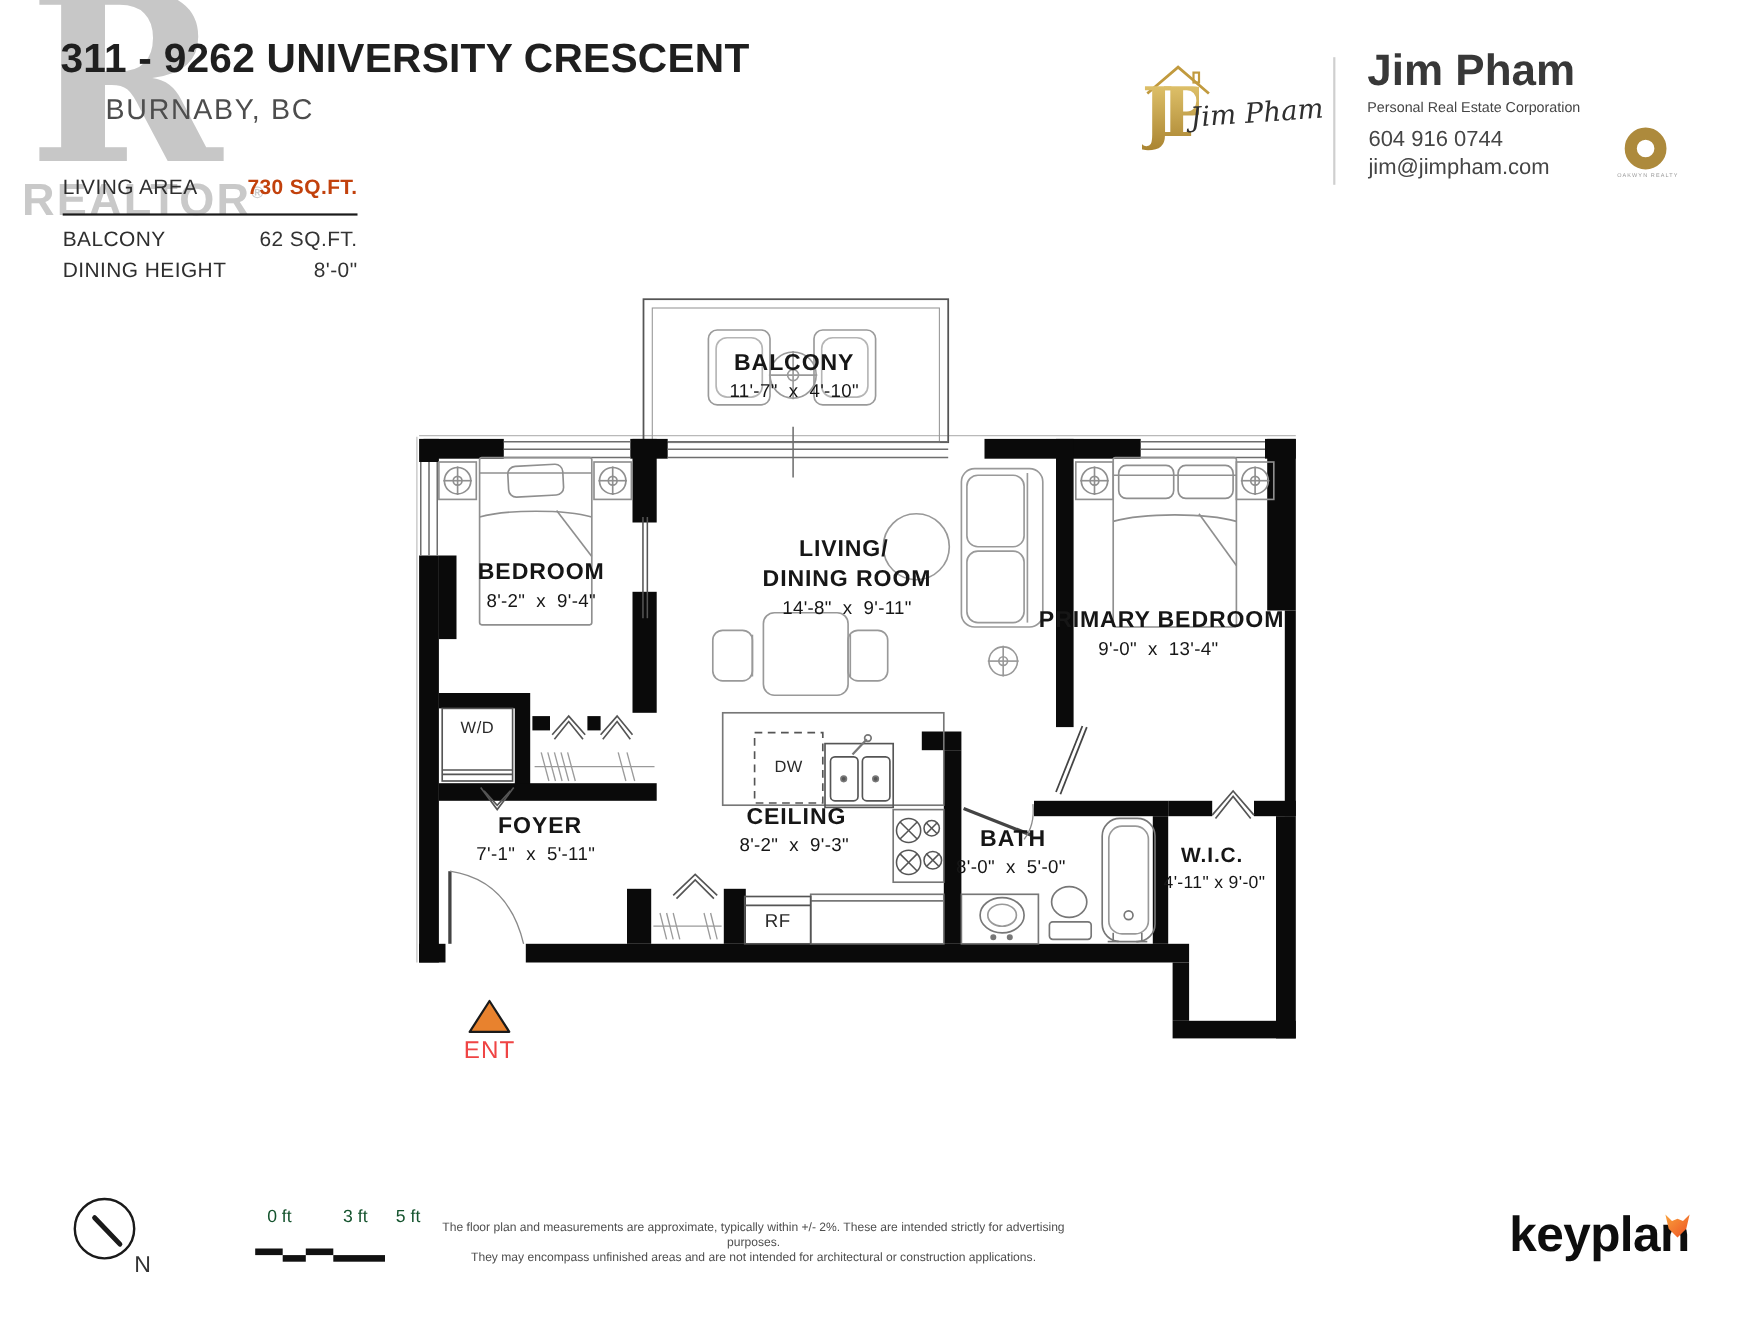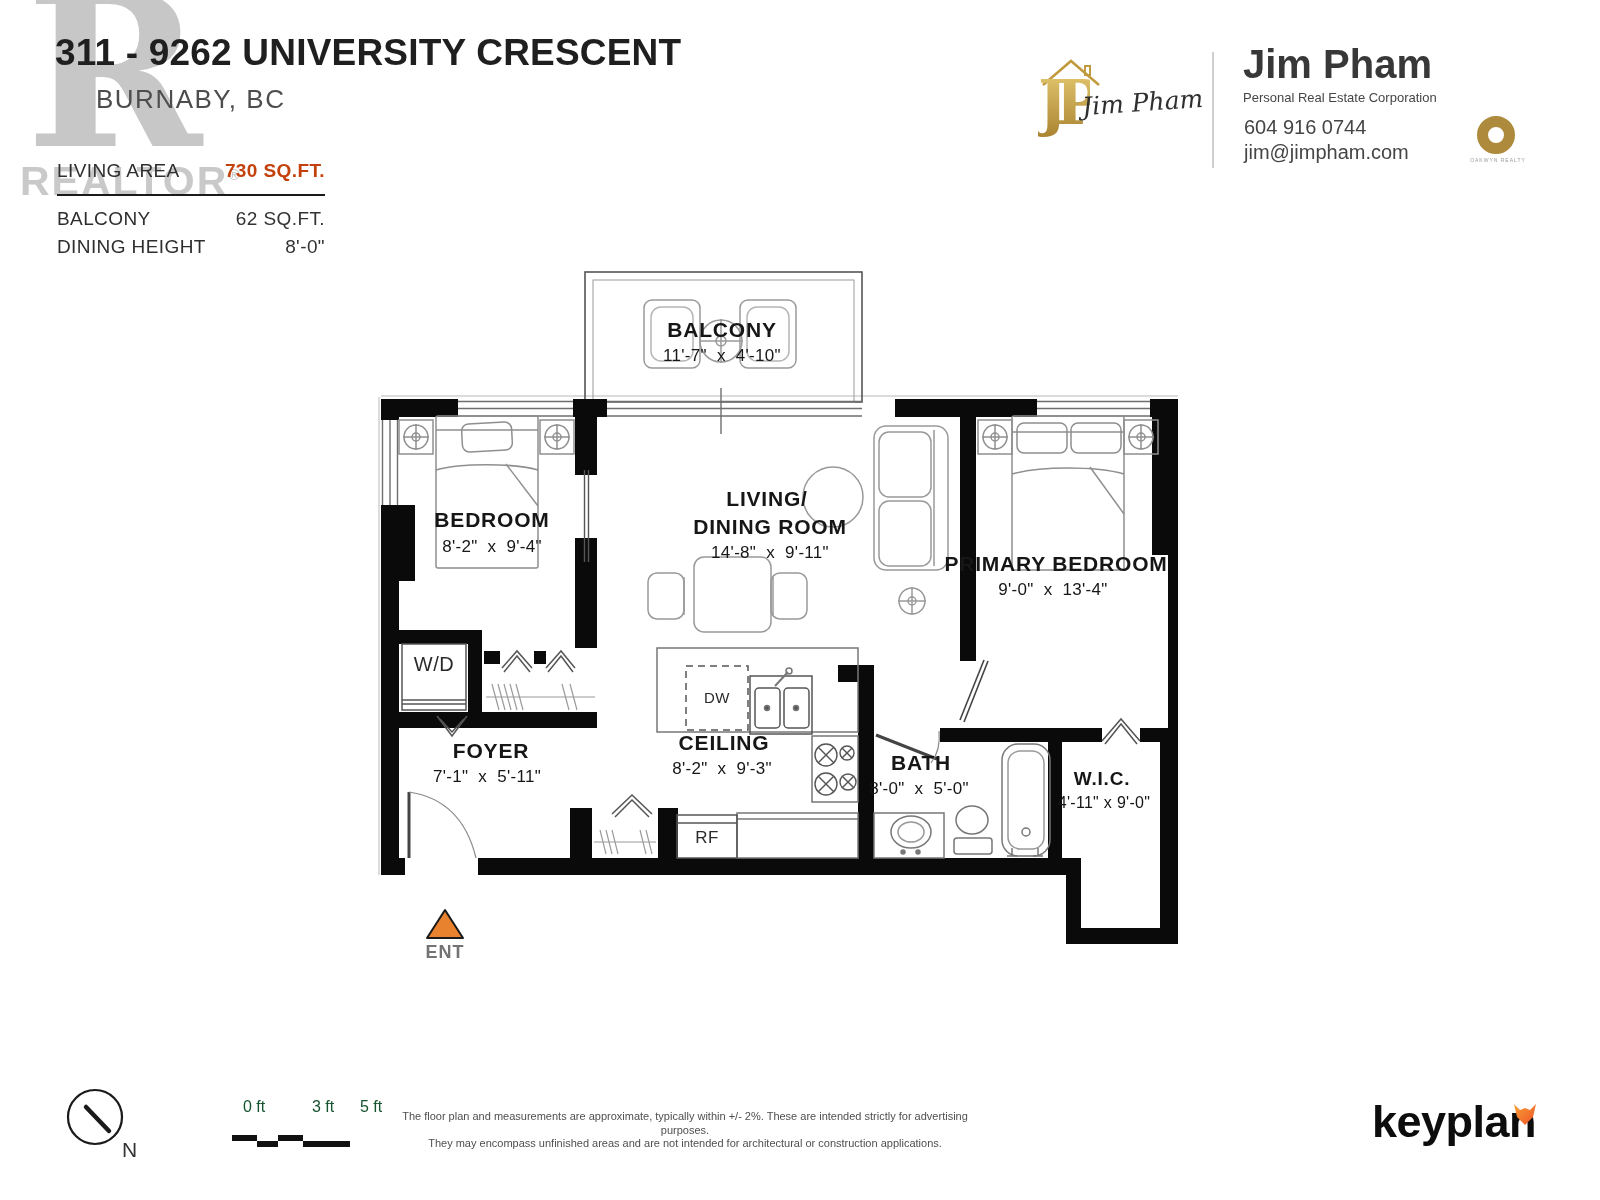--- a/index.html
+++ b/index.html
@@ -36,25 +36,25 @@
   .agent-phone{left:1244px;top:116px;font-size:20px;color:#454545;}
   .agent-email{left:1244px;top:141px;font-size:20px;color:#454545;}
   .gold-ring{left:1477px;top:116px;width:16px;height:16px;border:11px solid #ad8a3c;border-radius:50%;}
   .brokerage-mark{left:1458px;top:157px;width:80px;text-align:center;font-size:5px;
                   letter-spacing:1px;color:#9a9a9a;}
 
   
   .lbl{transform:translateX(-50%);text-align:center;color:#161616;white-space:pre;z-index:4;}
   .room-name{font-size:21px;font-weight:600;letter-spacing:0.8px;}
   .room-dims{font-size:17px;font-weight:500;letter-spacing:0.3px;}
-  .fix-lbl{font-size:20px;font-weight:500;color:#2a2a2a;letter-spacing:0.5px;}
+  .fix-lbl{font-size:15px;font-weight:500;color:#2a2a2a;letter-spacing:0.5px;}
 
   .plan-svg{left:370px;top:260px;z-index:2;}
 
-  .ent-lbl{left:445px;top:942px;font-size:18px;font-weight:700;letter-spacing:1px;color:#737373;}
+  .ent-lbl{left:445px;top:942px;font-size:22px;font-weight:400;letter-spacing:1px;color:#ef4444;}
 
   
   .compass-svg{left:55px;top:1078px;}
   .north-lbl{left:122px;top:1138px;font-size:21px;color:#333;}
   .bar-seg{background:#111;height:6px;}
   .tick{transform:translateX(-50%);font-size:16px;color:#14532d;top:1098px;margin-left:24px;}
   .disclaimer{left:390px;top:1110px;width:590px;text-align:center;font-size:11px;
               line-height:13.5px;color:#4f4f4f;}
   .brand{left:1372px;top:1096px;font-size:45px;font-weight:700;letter-spacing:-0.5px;color:#0d0d0d;}
   .fox-svg{left:1512px;top:1102px;}

